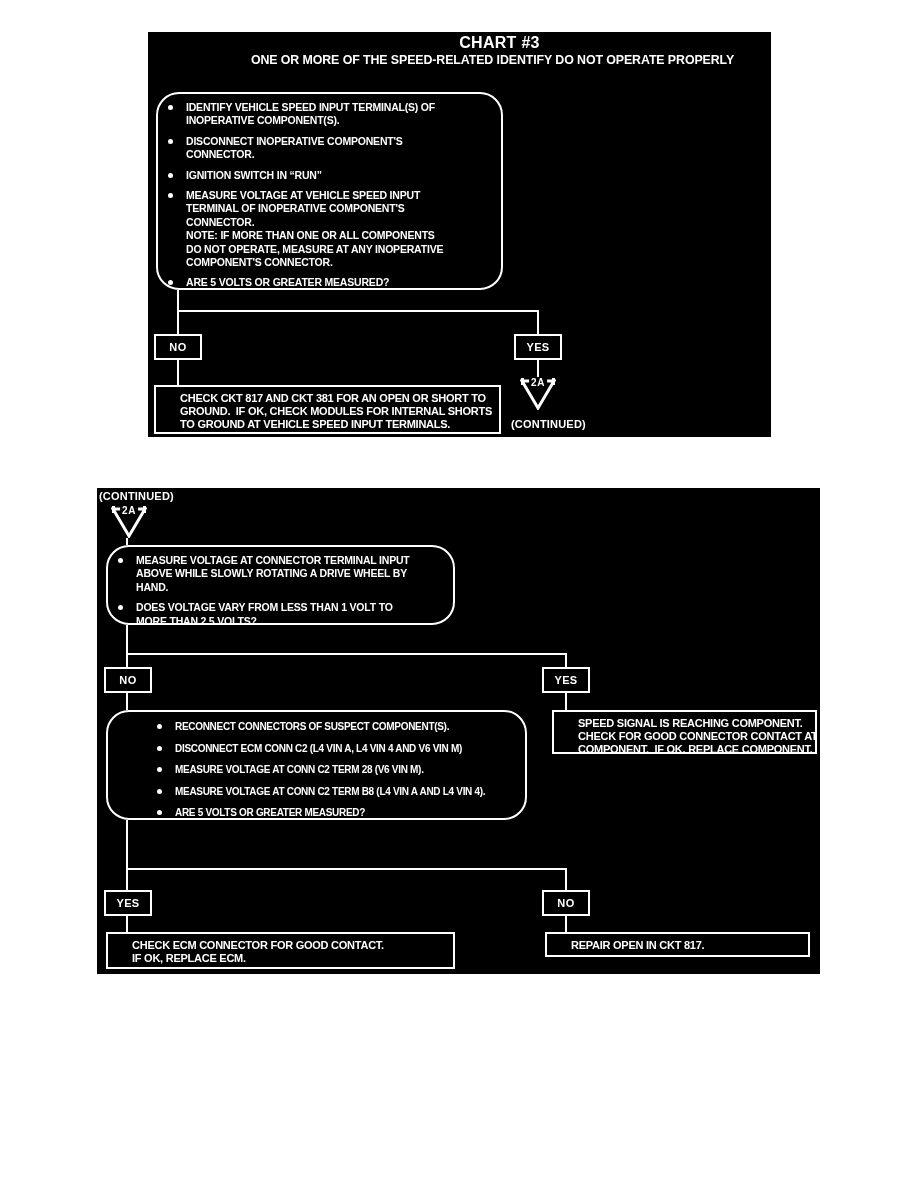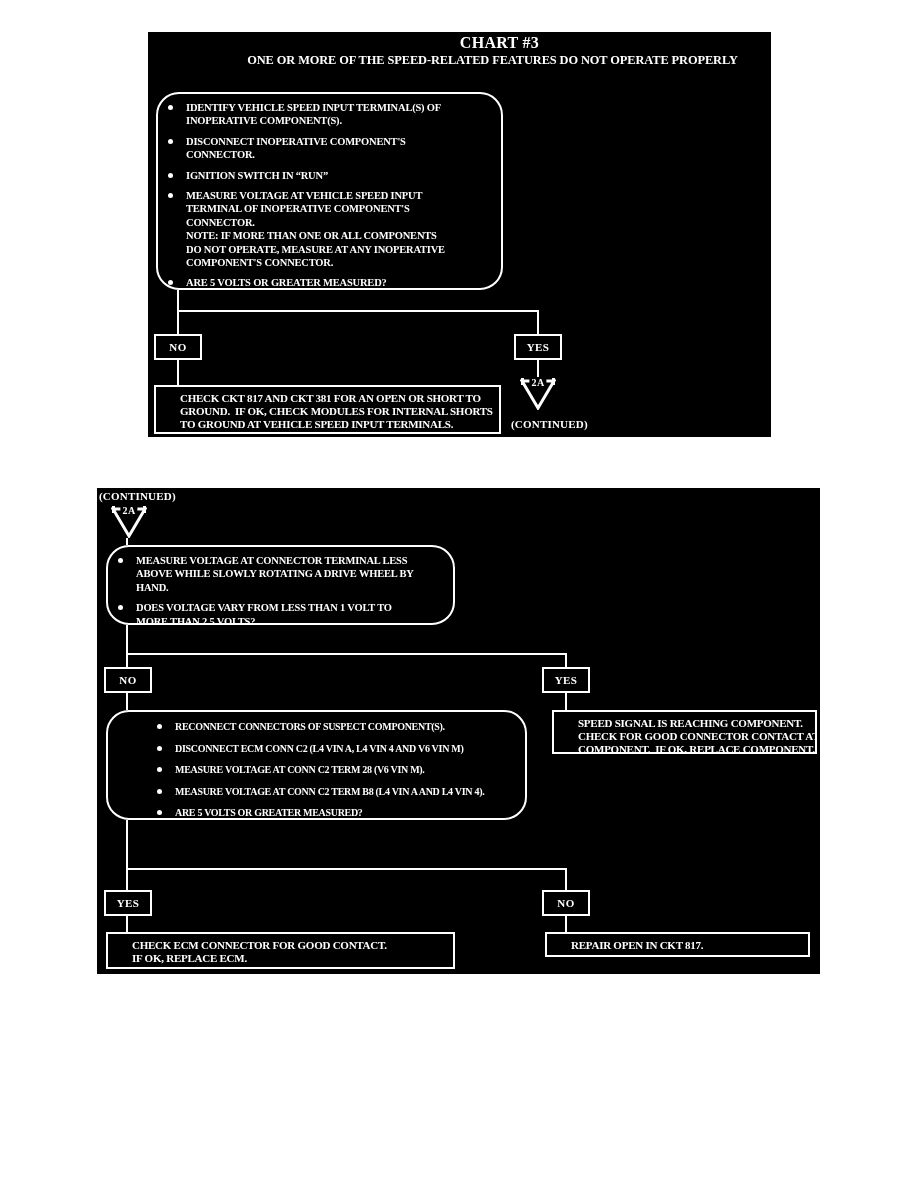--- a/index.html
+++ b/index.html
@@ -1,17 +1,17 @@
 <!DOCTYPE html>
 <html><head>
 <meta charset="utf-8">
 <style>
   html,body{margin:0;padding:0;background:#ffffff;}
   .page{position:relative;width:918px;height:1188px;background:#ffffff;
-        font-family:Liberation Serif, serif;font-weight:bold;color:#ffffff;
+        font-family:Liberation Sans, sans-serif;font-weight:bold;color:#ffffff;
         overflow:hidden;}
   .panel{position:absolute;background:#000000;}
   
   .v{position:absolute;width:2px;background:#ffffff;}
   .h{position:absolute;height:2px;background:#ffffff;}
   
   .obox{position:absolute;border:2px solid #ffffff;background:#000000;
         box-sizing:border-box;overflow:hidden;}
   .lblbox{position:absolute;border:2px solid #ffffff;background:#000000;
         box-sizing:border-box;display:flex;align-items:center;justify-content:center;
@@ -42,21 +42,21 @@
             background:#000000;padding:0 2px;font-size:10px;letter-spacing:.5px;text-align:center;}
 </style>
 </head>
 <body>
 
 <div class="page">
 
   <div class="panel" style="left:148px;top:32px;width:623px;height:405px;">
 
     <div class="t1">CHART #3</div>
-    <div class="t2">ONE OR MORE OF THE SPEED-RELATED FEATURES DO NOT OPERATE PROPERLY</div>
+    <div class="t2">ONE OR MORE OF THE SPEED-RELATED IDENTIFY DO NOT OPERATE PROPERLY</div>
 
     <div class="obox blist" style="left:8px;top:60px;width:347px;height:198px;">
       <div class="bullet">
         <span class="dot"></span>
         <span class="btxt">IDENTIFY VEHICLE SPEED INPUT TERMINAL(S) OF
 INOPERATIVE COMPONENT(S).</span>
       </div>
       <div class="bullet">
         <span class="dot"></span>
         <span class="btxt">DISCONNECT INOPERATIVE COMPONENT'S
@@ -118,21 +118,21 @@
         <line x1="33.5" y1="0" x2="33.5" y2="7" stroke="#ffffff" stroke-width="3"></line>
       </svg>
       <span class="trilabel">2A</span>
     </div>
 
     <i class="v" style="left:29px;top:50px;height:7px;"></i>
 
     <div class="obox blist" style="left:9px;top:57px;width:349px;height:80px;">
       <div class="bullet">
         <span class="dot"></span>
-        <span class="btxt">MEASURE VOLTAGE AT CONNECTOR TERMINAL LESS
+        <span class="btxt">MEASURE VOLTAGE AT CONNECTOR TERMINAL INPUT
 ABOVE WHILE SLOWLY ROTATING A DRIVE WHEEL BY
 HAND.</span>
       </div>
       <div class="bullet">
         <span class="dot"></span>
         <span class="btxt">DOES VOLTAGE VARY FROM LESS THAN 1 VOLT TO
 MORE THAN 2.5 VOLTS?</span>
       </div>
     </div>
 

